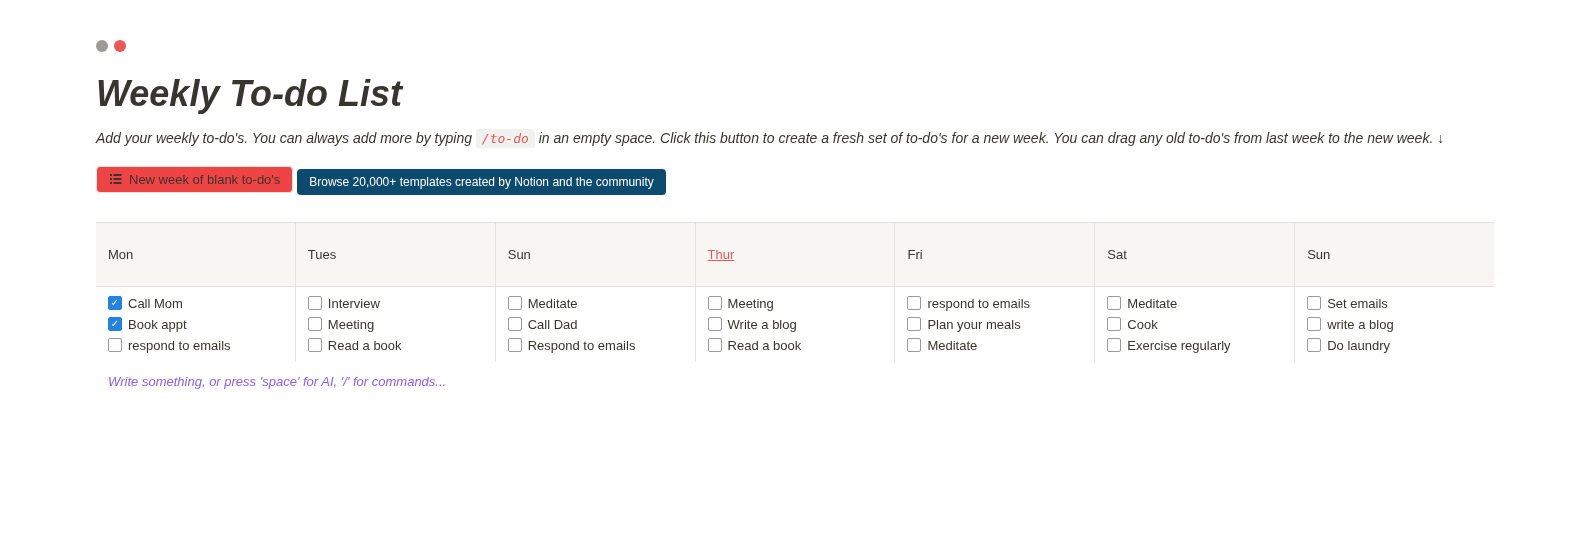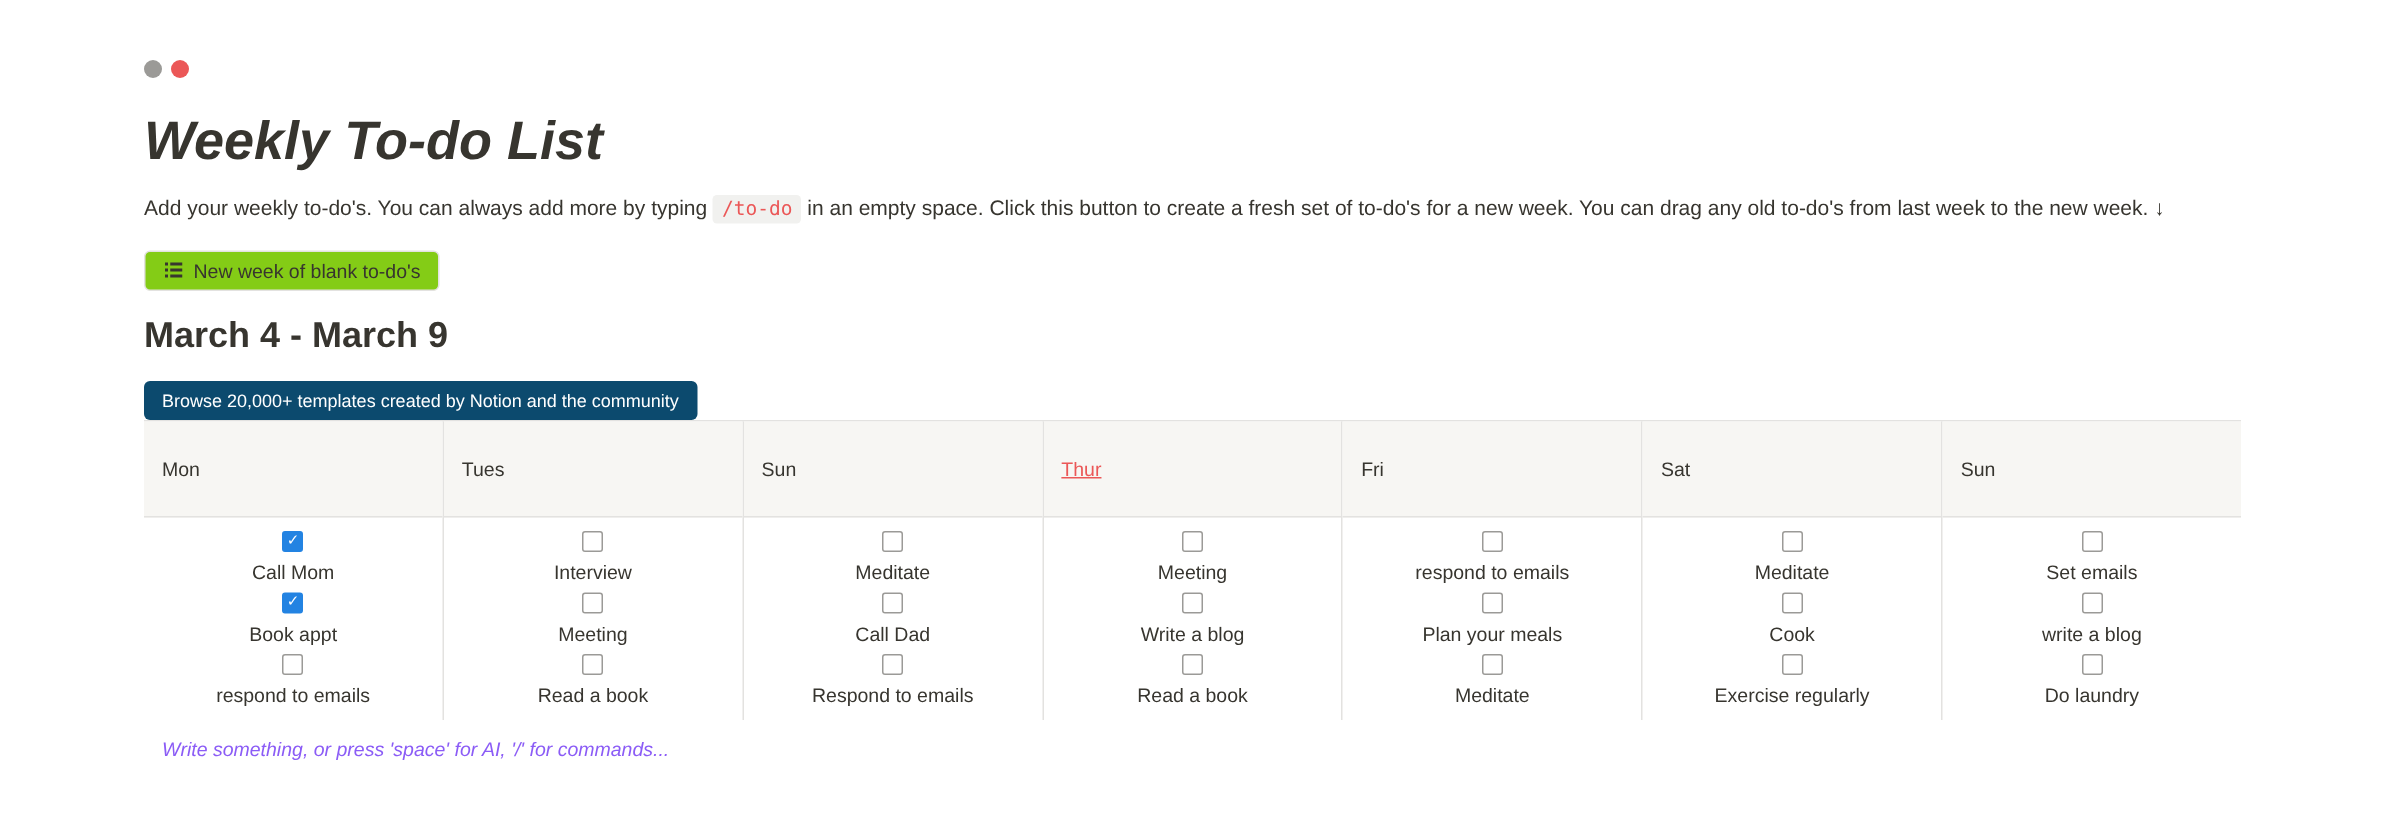--- a/index.html
+++ b/index.html
@@ -18,41 +18,42 @@
       font-weight: 700;
       margin-bottom: 12px;
       line-height: 1.2;
       font-style: italic;
     }
     .description {
       font-size: 14px;
       color: #37352f;
       line-height: 1.6;
       margin-bottom: 16px;
+      font-style: italic;
     }
     .code-inline {
       background: #f1f1ef;
       border-radius: 3px;
       padding: 2px 6px;
       font-family: monospace;
       font-size: 13px;
       color: #eb5757;
     }
     .new-week-btn {
       display: inline-flex;
       align-items: center;
       gap: 6px;
       border: 1px solid #e3e2e0;
       border-radius: 4px;
       padding: 5px 12px;
       font-size: 13px;
       cursor: pointer;
-      background: #84cc16;
-      color: #37352f;
-      margin-bottom: 16px;
+      background: #ef4444;
+      color: #37352f;
+      margin-bottom: 29px;
     }
     .week-title {
       font-size: 24px;
       font-weight: 700;
       margin-bottom: 16px;
     }
     .tooltip-bar {
       background: #0c4a6e;
       color: #ffffff;
       font-size: 12px;
@@ -89,21 +90,20 @@
     .task-list {
       padding: 6px 4px;
     }
     .task-item {
       display: flex;
       align-items: center;
       gap: 6px;
       padding: 3px 8px;
       border-radius: 3px;
       cursor: pointer;
-      flex-direction: column;
     }
     .checkbox {
       width: 14px;
       height: 14px;
       border: 1.5px solid #9b9a97;
       border-radius: 2px;
       flex-shrink: 0;
       background: #fff;
       display: flex;
       align-items: center;
@@ -170,21 +170,20 @@
       <rect x="1" y="2" width="2" height="2" fill="#37352f"></rect>
       <rect x="4.5" y="2" width="8" height="2" fill="#37352f"></rect>
       <rect x="1" y="6" width="2" height="2" fill="#37352f"></rect>
       <rect x="4.5" y="6" width="8" height="2" fill="#37352f"></rect>
       <rect x="1" y="10" width="2" height="2" fill="#37352f"></rect>
       <rect x="4.5" y="10" width="8" height="2" fill="#37352f"></rect>
     </svg>
     <span>New week of blank to-do's</span>
   </button>
 
-  <h2 class="week-title">March 4 - March 9</h2>
 
   <div class="tooltip-bar">
     <span>Browse 20,000+ templates created by Notion and the community</span>
   </div>
 
   <div class="columns-wrapper" id="columns-container">
   <div class="day-column">
         <div class="day-header">Mon</div>
         <div class="task-list">
           <div class="task-item">

